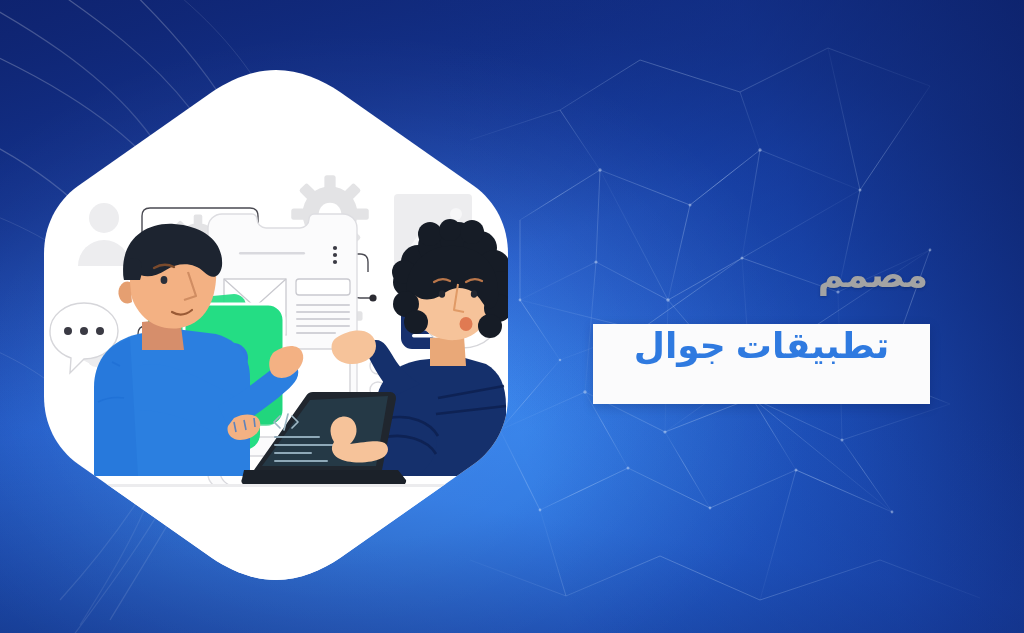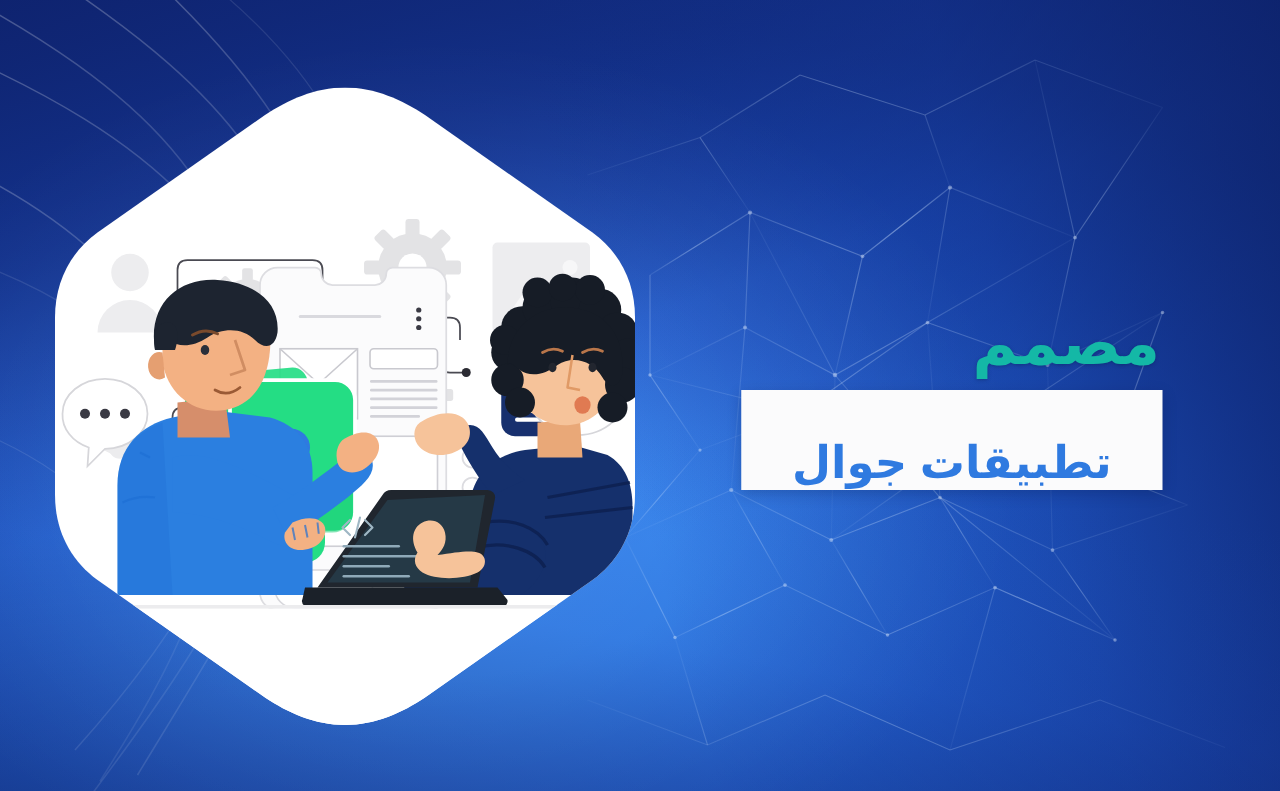--- a/index.html
+++ b/index.html
@@ -35,30 +35,30 @@
 
   
   .right-col{position:absolute;left:560px;top:0;width:464px;height:633px;}
 
   .brand{position:absolute;right:42px;top:36px;width:200px;height:120px;}
   .brand-mark{position:absolute;left:40px;top:0;width:104px;height:72px;}
   .brand-word{position:absolute;left:0;top:74px;width:200px;height:44px;}
 
   .title-ar{
     position:absolute;left:0;right:96px;top:246px;height:62px;
-    color:#14b8a6;font-size:49px;line-height:58px;font-weight:700;
+    color:#a3a3a3;font-size:36px;line-height:58px;font-weight:700;
     text-align:right;direction:rtl;white-space:nowrap;
     letter-spacing:0px;
     text-shadow:0 1px 3px rgba(8,26,70,.35);
   }
   .subtitle-box{
-    position:absolute;left:33px;top:312px;width:337px;height:80px;
+    position:absolute;left:33px;top:324px;width:337px;height:80px;
     background:#fbfbfc;
     box-shadow:0 3px 10px rgba(6,20,60,.22);
-    display:flex;align-items:flex-end;justify-content:center;
+    display:flex;align-items:flex-start;justify-content:center;
   }
   .subtitle-ar{
     color:#2f7ae0;font-size:36px;line-height:44px;font-weight:700;
     direction:rtl;white-space:nowrap;
   }
 </style>
 </head>
 <body>
 
 <div id="stage">

